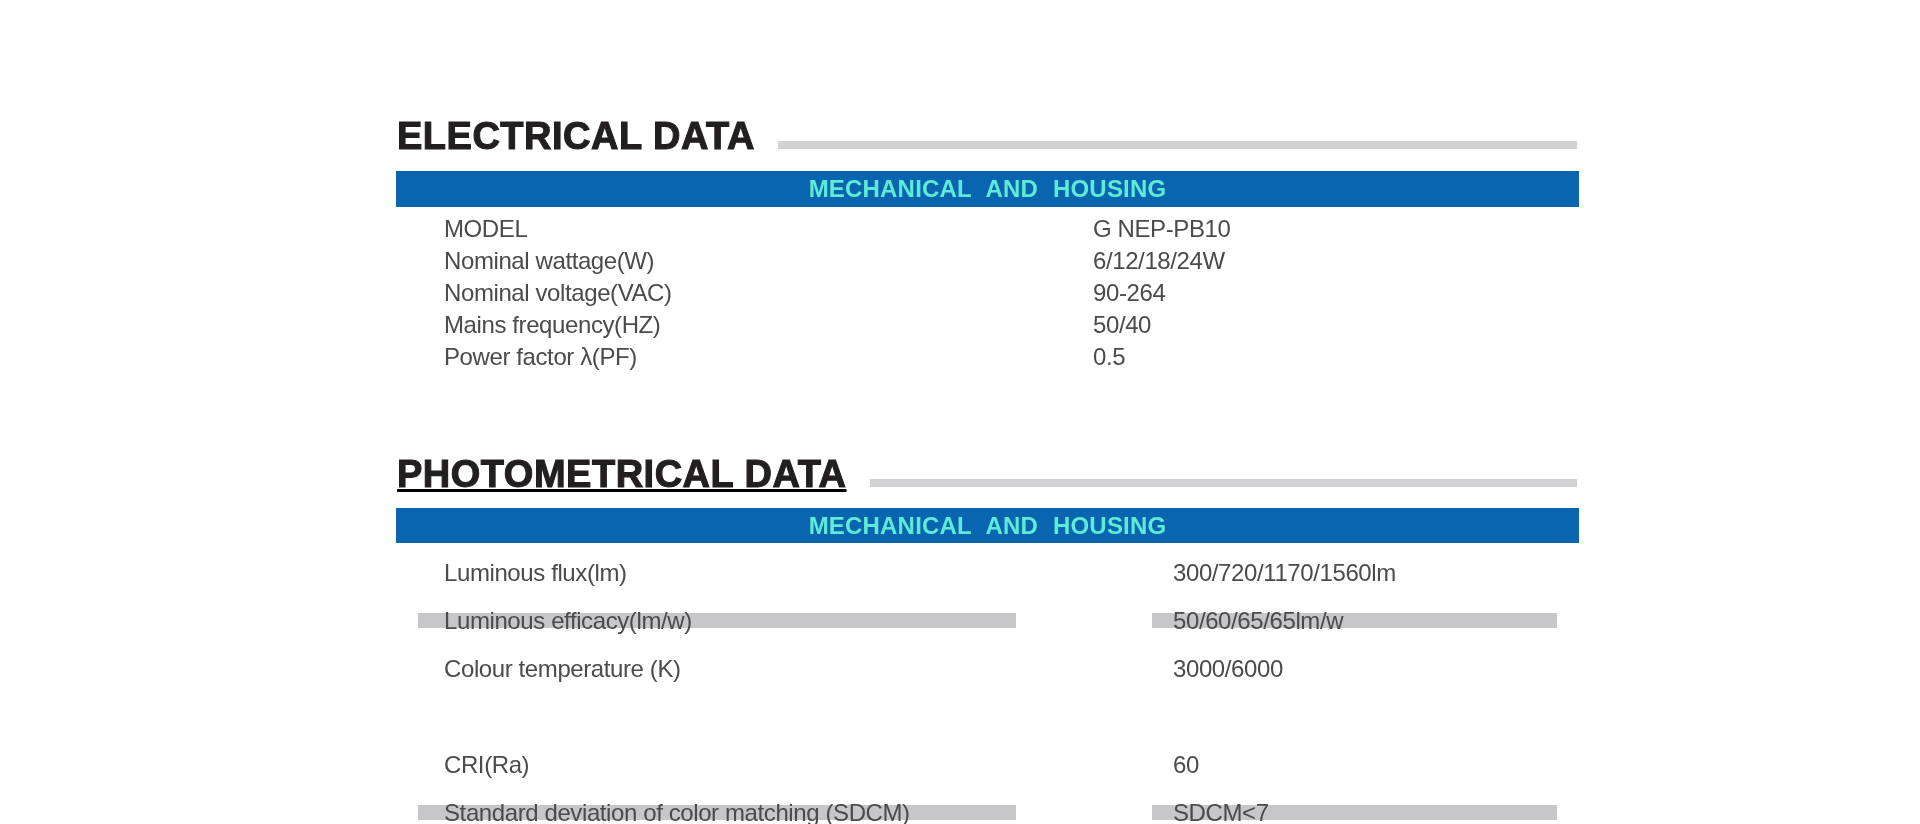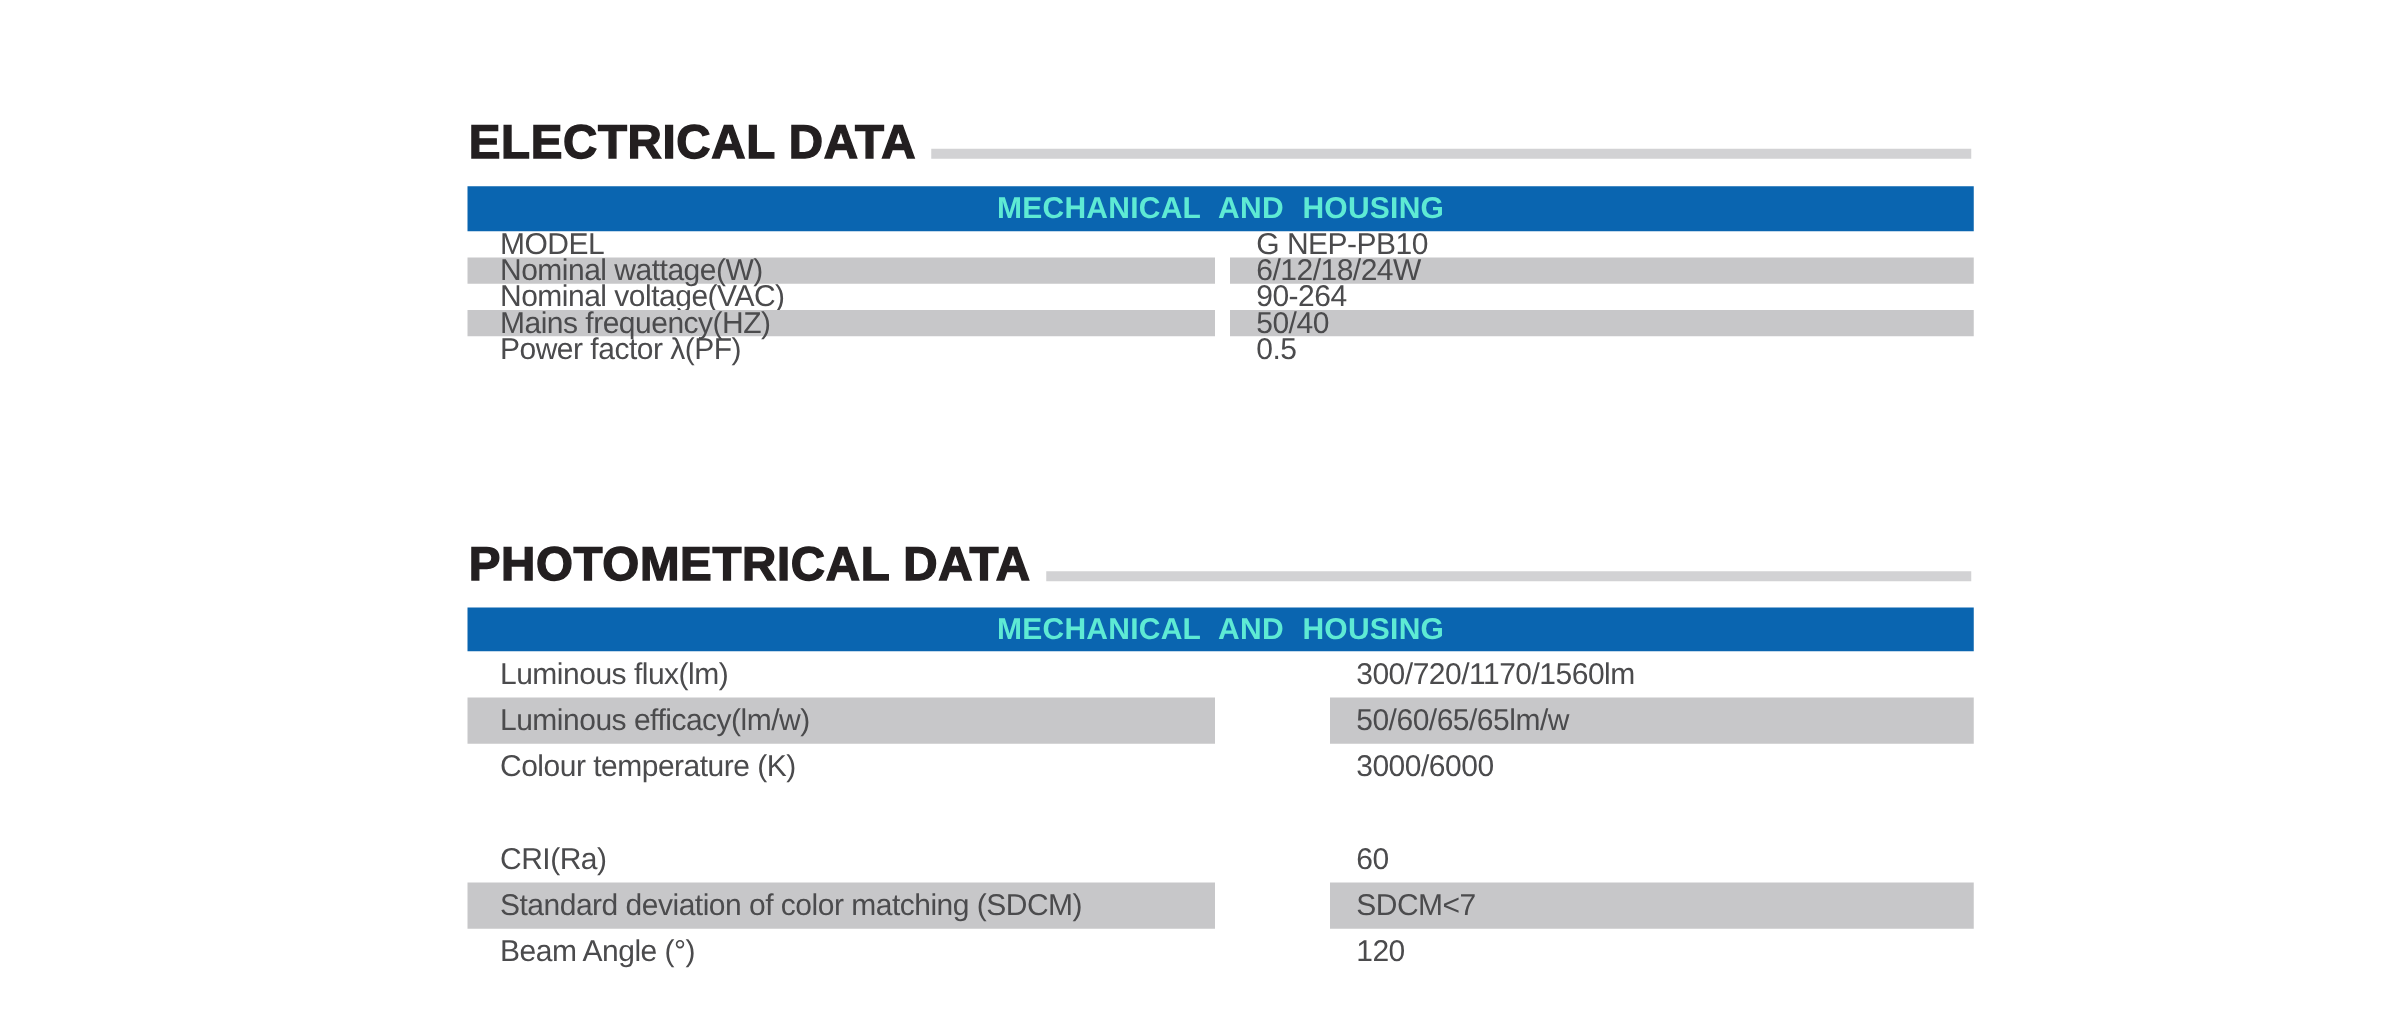--- a/index.html
+++ b/index.html
@@ -2,40 +2,40 @@
 <html style="--accent-blue: #0a65b0; --row-gray: #c7c7c9; --line-gray: #d2d2d4; --text-dark: #4b4b4d; --title-black: #231f20;"><head>
 <meta charset="utf-8">
 <style>
   :root{
     --accent-blue:#0a65b0;
     --row-gray:#c7c7c9;
     --line-gray:#d2d2d4;
     --text-dark:#4b4b4d;
     --title-black:#231f20;
   }
-  *{margin:0;padding:0;box-sizing:border-box;}
+  *{margin:11px;padding:0;box-sizing:border-box;}
   html,body{width:1920px;height:824px;background:#ffffff;overflow:hidden;
     font-family:"Liberation Sans","DejaVu Sans",sans-serif;}
 
   .section-title{
     position:absolute;left:375px;width:1202px;
     display:flex;align-items:center;
   }
   .section-title .title-text{
     font-size:38px;font-weight:700;letter-spacing:.5px;
     color:var(--title-black);
     -webkit-text-stroke:1.1px var(--title-black);
     white-space:nowrap;line-height:36px;
   }
   .section-title .title-rule{
     flex:1;height:8px;background:var(--line-gray);
     margin-left:12px;transform:translateY(9px);
   }
   .title-electrical{top:96px;}
-  .title-photometrical{top:434px;}
+  .title-photometrical{top:434px;text-decoration:underline;}
 
   .spec-table{position:absolute;left:374px;width:1205px;}
   .table-electrical{top:149px;}
   .table-photometrical{top:486px;}
 
   .table-header{
     height:36px;background:var(--accent-blue);
     display:flex;align-items:center;justify-content:center;
     color:#5eead4;font-size:24px;font-weight:700;
     letter-spacing:.2px;word-spacing:8px;white-space:nowrap;

